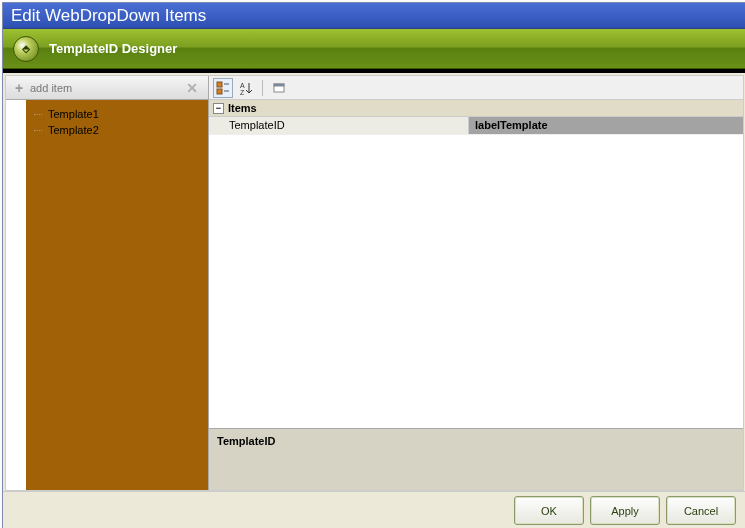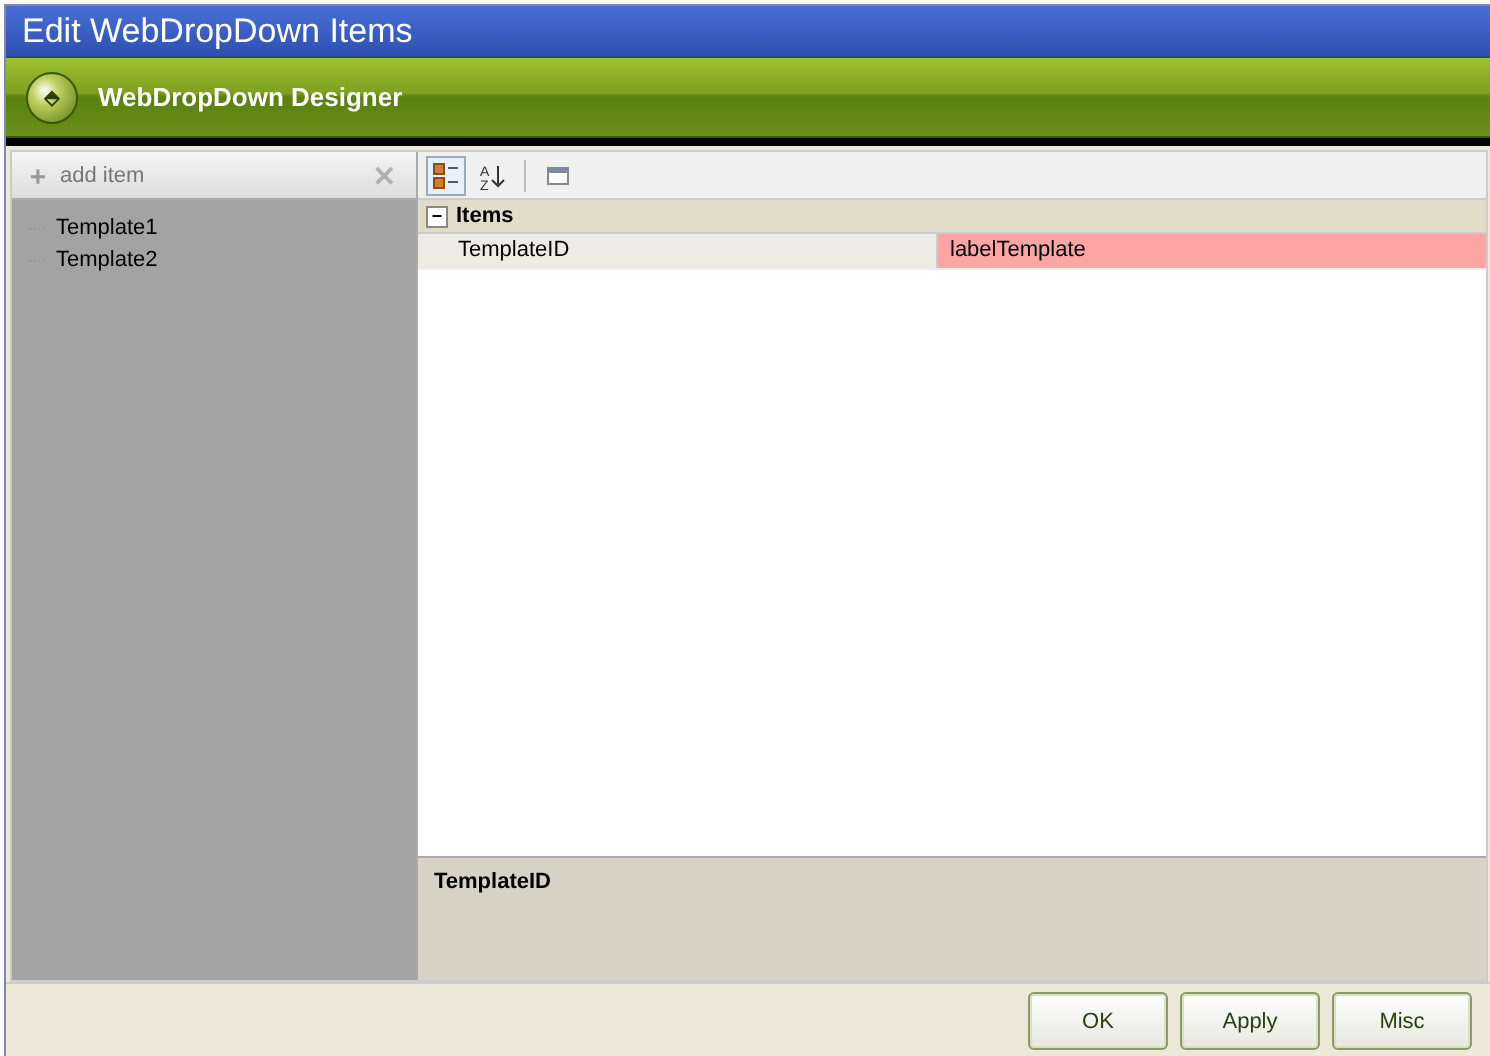--- a/index.html
+++ b/index.html
@@ -50,21 +50,21 @@
       color: #777; font-size: 11px;
       justify-content: space-between;
     }
     .add-item-left { display: flex; align-items: center; }
     .plus-icon {
       width: 14px; height: 14px;
       display: inline-flex; align-items: center; justify-content: center;
       color: #999; font-weight: bold; font-size: 14px; margin-right: 4px;
     }
     .close-x { color: #b0b0b0; font-size: 14px; font-weight: bold; cursor: pointer; padding: 0 4px; }
-    .tree-list { flex: 1; padding: 6px 4px; background: #a3a3a3; }
+    .tree-list { flex: 1; padding: 6px 4px; background: #a16207; margin-left: 20px; }
     .tree-item {
       padding: 2px 6px 2px 18px; color: #000; cursor: pointer;
       position: relative;
     }
     .tree-item::before {
       content: ''; position: absolute; left: 4px; top: 50%;
       width: 8px; border-top: 1px dotted #999;
     }
     .tree-item.selected { background: #e0e0c8; }
     .right-panel {
@@ -89,21 +89,21 @@
     }
     .cat-toggle { width: 11px; height: 11px; border: 1px solid #888; background: #fff; display: inline-flex; align-items: center; justify-content: center; font-size: 9px; line-height: 1; margin-right: 4px; cursor: pointer; }
     .prop-row {
       display: flex; height: 18px; border-bottom: 1px solid #eee;
       background: #ecebe4;
     }
     .prop-name {
       width: 260px; padding: 2px 4px 2px 20px; border-right: 1px solid #ccc;
     }
     .prop-value {
-      flex: 1; padding: 2px 6px; font-weight: normal; background: #fca5a5;
+      flex: 1; padding: 2px 6px; font-weight: bold; background: #a3a3a3;
     }
     .prop-empty { flex: 1; background: #fff; }
     .desc-panel {
       height: 62px; background: #d6d3c4; border-top: 1px solid #aaa;
       padding: 6px 8px; font-weight: bold;
     }
     .button-bar {
       height: 38px; background: #ece9d8;
       display: flex; align-items: center; justify-content: flex-end;
       padding: 0 10px; gap: 6px;
@@ -124,21 +124,21 @@
 </head>
 <body>
 
 <div class="window">
   <div class="titlebar">
     <span>Edit WebDropDown Items</span>
   </div>
 
   <div class="designer-header">
     <span class="designer-icon">⬘</span>
-    <span>WebDropDown Designer</span>
+    <span>TemplateID Designer</span>
   </div>
 
   <div class="black-sep"></div>
 
   <div class="main-area">
     <div class="left-panel">
       <div class="add-item-bar">
         <span class="add-item-left">
           <span class="plus-icon">+</span>
           <span>add item</span>
@@ -197,15 +197,15 @@
         <div class="desc-panel">
           <div>TemplateID</div>
         </div>
       </div>
     </div>
   </div>
 
   <div class="button-bar">
     <button class="btn">OK</button>
     <button class="btn">Apply</button>
-    <button class="btn">Misc</button>
+    <button class="btn">Cancel</button>
   </div>
 </div>
 
 </body></html>

